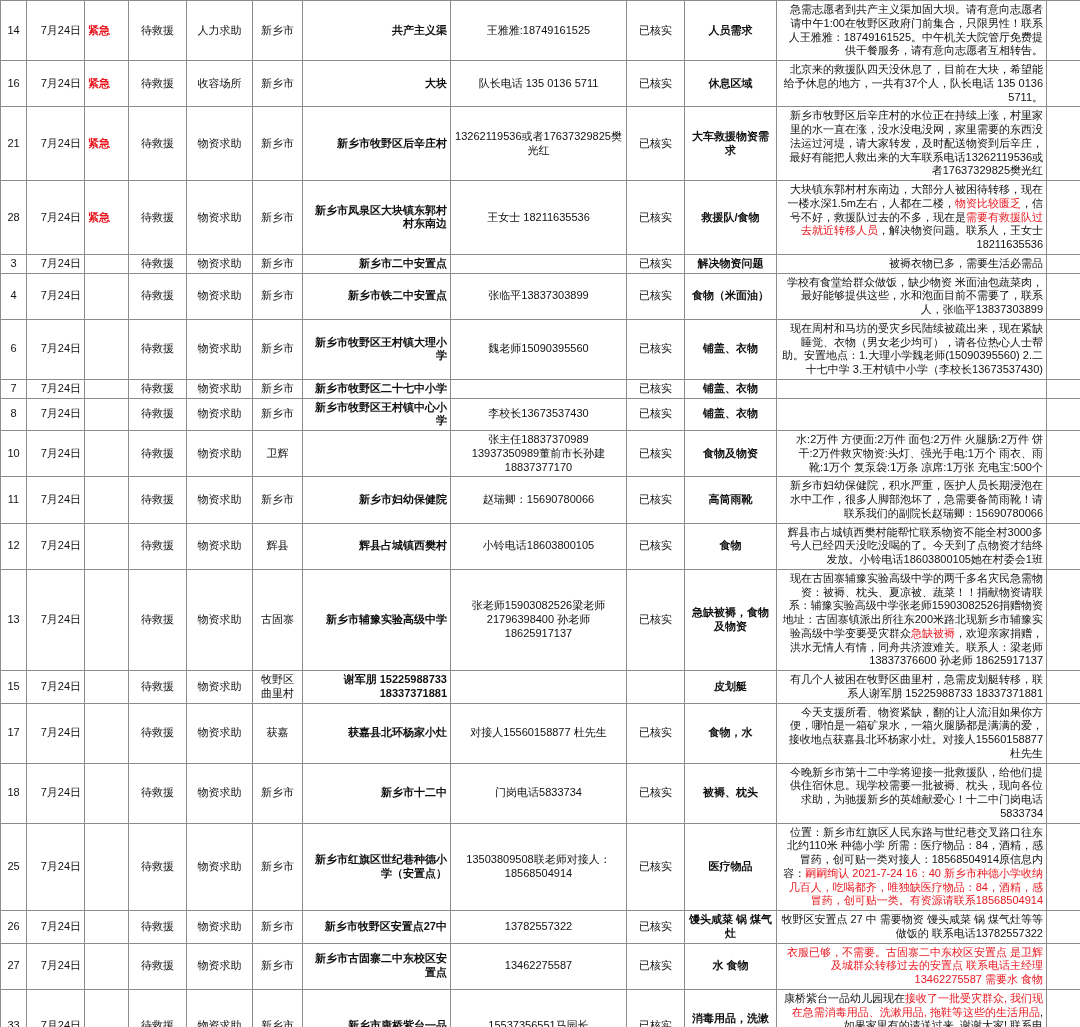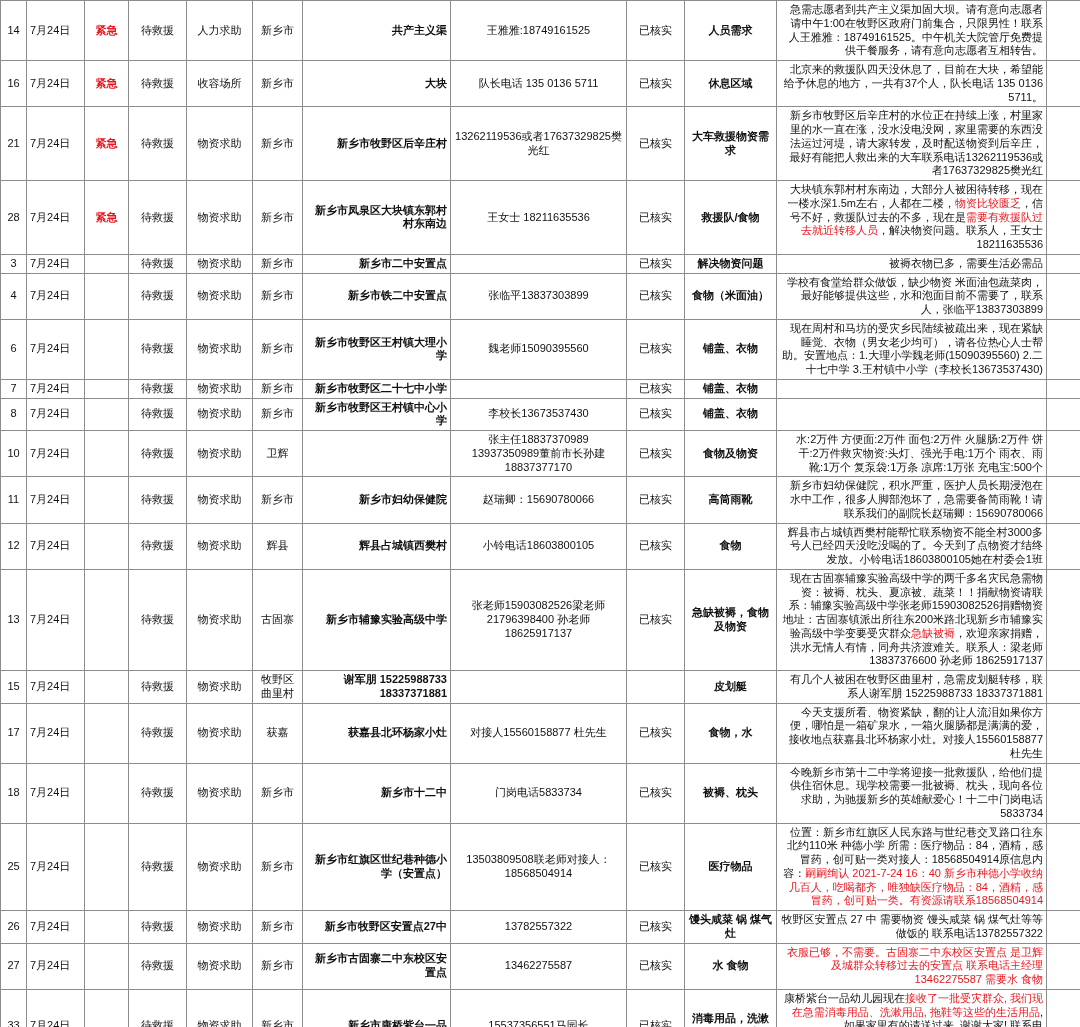--- a/index.html
+++ b/index.html
@@ -14,22 +14,22 @@
   col.c3{width:58px;}
   col.c4{width:66px;}
   col.c5{width:50px;}
   col.c6{width:148px;}
   col.c7{width:176px;}
   col.c8{width:58px;}
   col.c9{width:92px;}
   col.c10{width:270px;}
   col.c11{width:34px;}
   .idx{text-align:center;}
-  .date{text-align:left;}
-  .urgent{text-align:center;color:#e8171f;font-weight:bold;margin-top:32px;}
+  .date{text-align:right;}
+  .urgent{text-align:left;color:#e8171f;font-weight:bold;margin-top:32px;}
   .status{text-align:center;}
   .type{text-align:center;}
   .region{text-align:center;}
   .org{text-align:right;font-weight:bold;}
   .contact{text-align:center;}
   .verify{text-align:center;}
   .need{text-align:center;font-weight:bold;}
   .detail{text-align:right;}
   .blank{}
   .red{color:#e8171f;}

